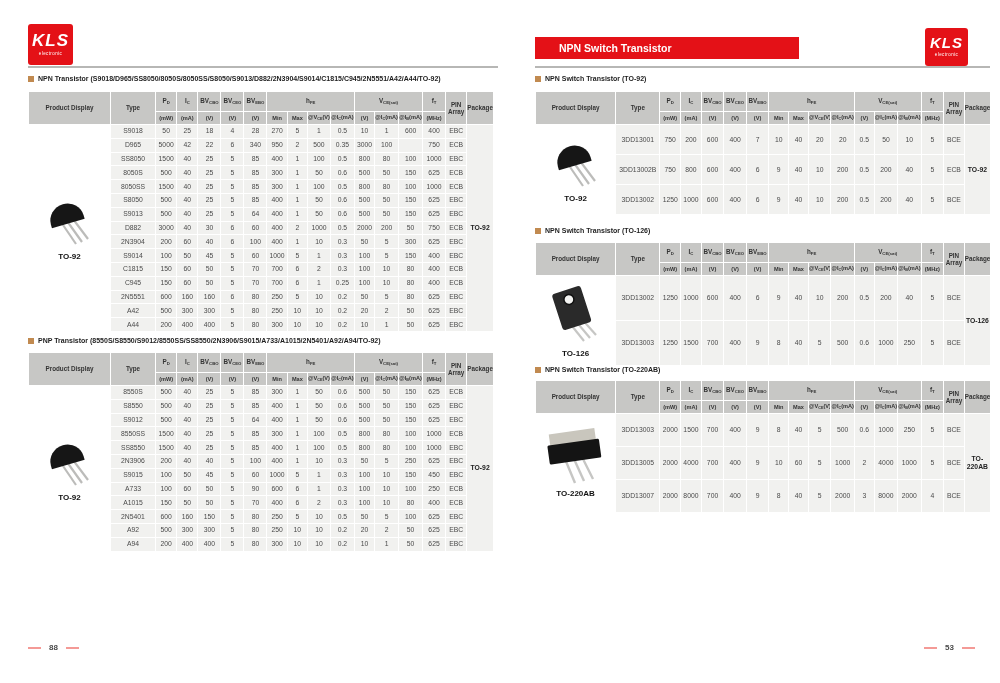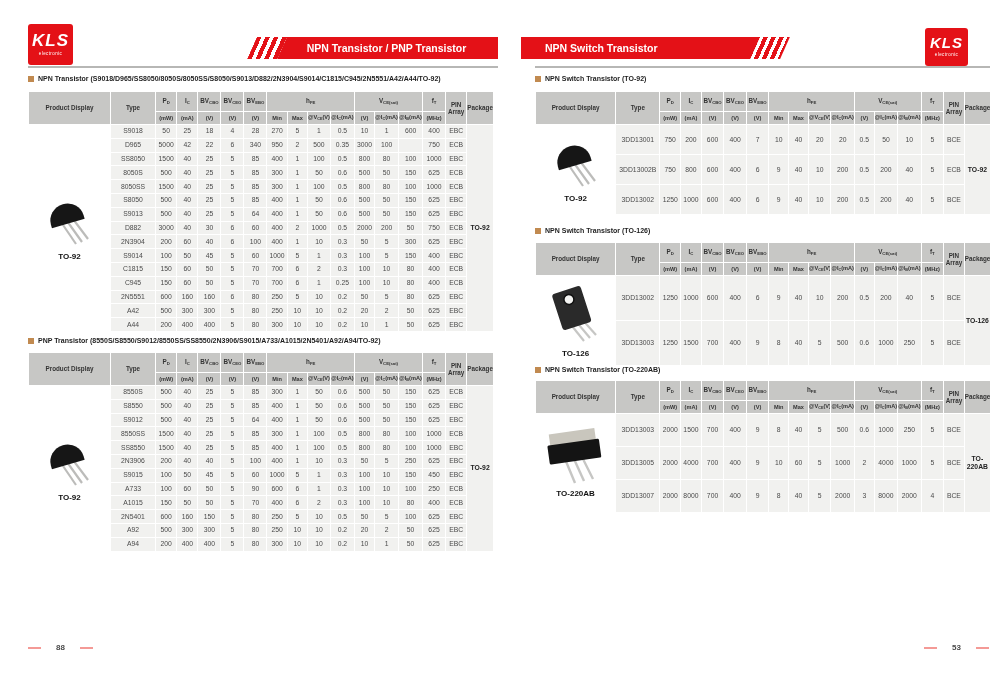--- a/index.html
+++ b/index.html
@@ -36,42 +36,36 @@
   .rh-l tbody td{height:12.8px;}
   .rh-a tbody td{height:29px;}
   .rh-b tbody td{height:44px;}
   .rh-c tbody td{height:32px;}
   table.spec-table td.pd-cell{background:#fff;}
   .pd-wrap{display:flex;flex-direction:column;align-items:center;justify-content:center;}
   .pkg-label{font-weight:bold;font-size:8px;color:#111;margin-top:4px;}
   table.spec-table td.pkg-cell{font-weight:bold;color:#222;font-size:6.8px;}
   table.spec-table td.type-cell{color:#4a4a4a;}
   
-  .pagenum{position:absolute;display:flex;align-items:center;gap:15px;justify-content:center;}
+  .pagenum{position:absolute;display:flex;align-items:center;gap:8px;justify-content:center;}
   .pdash{width:13px;height:2px;background:#f49a96;}
   .pnum{font-size:8px;font-weight:bold;color:#4a4a4a;line-height:1;}
 </style>
 </head>
 <body>
 
 <div id="page">
 
   <div class="logo" style="left:28px;top:24px;">
     <div class="kls">KLS</div>
     <div class="kls-sub">electronic</div>
   </div>
-  <div class="banner" style="left:252px;width:246px;">
-    <div class="stripes stripes-left"></div>
-    <div class="bar">
-      <span>NPN Transistor / PNP  Transistor</span>
-    </div>
-  </div>
   <div class="rule" style="left:28px;top:66px;width:470px;"></div>
 
-  <div class="banner" style="left:521px;width:264px;">
+  <div class="banner" style="left:535px;width:264px;flex-direction:column;">
     <div class="bar" style="justify-content:flex-start;padding-left:24px;">
       <span>NPN Switch Transistor</span>
     </div>
     <div class="stripes stripes-right"></div>
   </div>
   <div class="logo logo-sm" style="left:925px;top:28px;">
     <div class="kls">KLS</div>
     <div class="kls-sub">electronic</div>
   </div>
   <div class="rule" style="left:535px;top:66px;width:455px;"></div>

